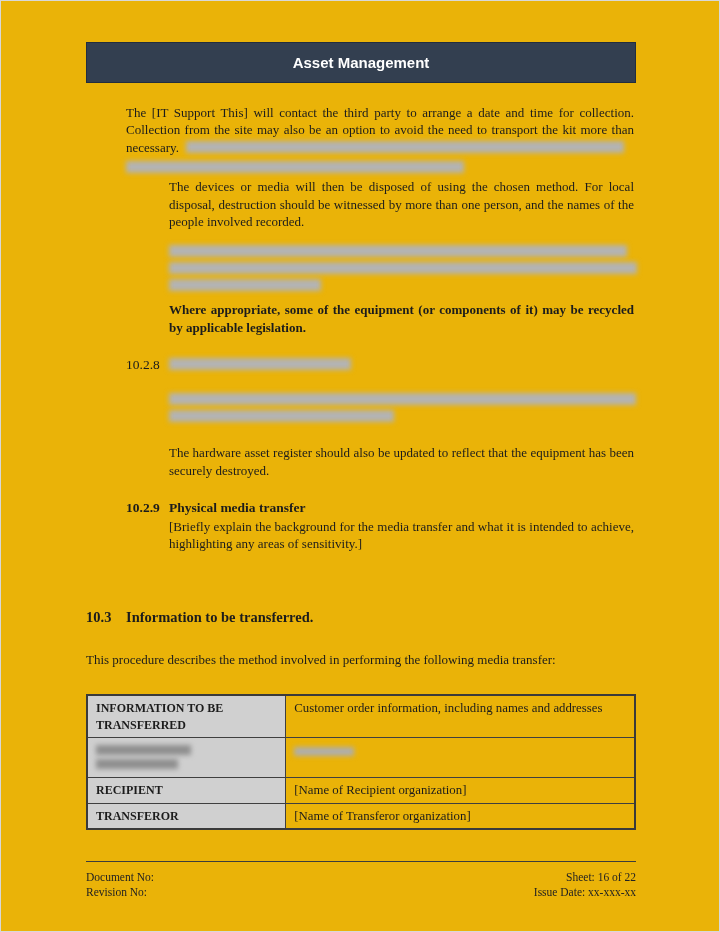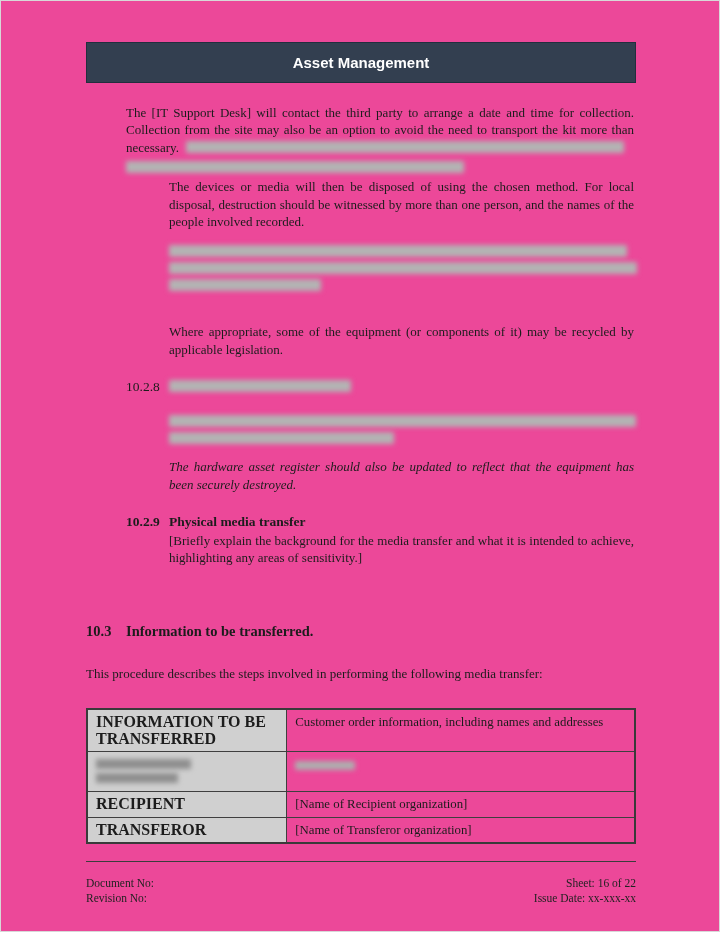--- a/index.html
+++ b/index.html
@@ -1,20 +1,20 @@
 <!DOCTYPE html>
 <html><head>
 <meta charset="utf-8">
 <style>
   * { margin:0; padding:0; box-sizing:border-box; }
   html,body { background:#ffffff; }
   .page {
     position:relative;
     width:720px; height:932px;
-    background:#ec4899;
+    background:#eab308;
     border:1px solid #d8d8d8;
     overflow:hidden;
     font-family:"Liberation Serif","DejaVu Serif",serif;
     font-size:13px; line-height:17.4px;
     color:#1c1c1c;
   }
   
   .banner {
     margin:41px 83px 0 85px;
     height:41px;
@@ -22,22 +22,22 @@
     border:1px solid #232e3e;
     color:#ffffff;
     text-align:center;
     line-height:39px;
     font-family:"Liberation Sans","DejaVu Sans",sans-serif;
     font-weight:bold; font-size:15px;
   }
   
   .p-intro   { margin:21px 85px 0 125px; text-align:justify; }
   .p-body    { margin:2px 85px 0 168px;  text-align:justify; }
-  .p-where   { margin:32px 85px 0 168px; text-align:justify; }
-  .p-hard    { margin:14px 85px 0 168px; text-align:justify;font-style:italic; }
+  .p-where   { margin:10px 85px 0 168px; text-align:justify;font-weight:bold; }
+  .p-hard    { margin:22px 85px 0 168px; text-align:justify; }
   .p-1029    { margin:2px 85px 8px 168px;  text-align:justify; }
   .p-proc    { margin:25px 85px 0 85px; }
   
   .h3 { margin:20px 85px 0 125px; font-weight:bold; font-size:13.5px; line-height:17px; }
   .h3 .num { display:inline-block; width:43px; }
   .h3-plain .num { font-weight:normal; }
   .h2 { margin:28px 85px 0 85px; font-weight:bold; font-size:14.5px; line-height:18px; }
   .h2 .num { display:inline-block; width:40px;margin-top:27px; }
   
   .redact { background:#b3b3b3; filter:blur(2.5px); border-radius:1px; }
@@ -55,52 +55,52 @@
   }
   table.transfer td {
     border:1px solid #3f3f3f;
     vertical-align:top;
     padding:4px 8px;
   }
   td.lbl {
     width:203px;
     background:#d0d0d0;
     font-weight:bold;
-    font-size:16px;
+    font-size:12px;
     line-height:16.5px;
   }
   td.val { width:362px; font-size:12.8px; line-height:16.5px; padding-left:10px; }
   tr.row-tall td { height:42px; }
   tr.row-redacted td { height:40px; }
   tr.row-short td { height:25px; }
   tr.row-redacted td.lbl { background:#cfcfcf; }
   .cell-redact { background:#8f8f8f; filter:blur(2.5px); border-radius:1px; }
   .cr-1 { width:95px; height:10px; margin:3px 0 4px 0; }
   .cr-2 { width:82px; height:10px; }
   .cr-val { width:60px; height:9px; margin-top:5px; background:#aeaeae; }
   
   .footer {
     position:absolute; left:85px; right:83px; top:860px;
     border-top:1px solid #3c3c3c;
-    padding-top:14px;
+    padding-top:8px;
     display:flex; justify-content:space-between;
     font-size:11.5px; line-height:14.5px; color:#222222;
   }
   .footer .right { text-align:right; }
 </style>
 </head>
 <body>
 
 <div class="page">
 
   <div class="banner">
     <span>Asset Management</span>
   </div>
 
-  <p class="p-intro"><span>The [IT Support Desk] will contact the third party to arrange a date and time for collection. Collection from the site may also be an option to avoid the need to transport the kit more than necessary.</span>
+  <p class="p-intro"><span>The [IT Support This] will contact the third party to arrange a date and time for collection. Collection from the site may also be an option to avoid the need to transport the kit more than necessary.</span>
     <span class="redact r-inline" style="width:438px; margin-left:4px"></span>
     <span class="redact r-line" style="width:338px; display:block; margin-top:5px"></span>
   </p>
 
   <p class="p-body">The devices or media will then be disposed of using the chosen method. For local disposal, destruction should be witnessed by more than one person, and the names of the people involved recorded.</p>
 
   <div class="redact-para-a">
     <div class="redact r-line" style="width:458px"></div>
     <div class="redact r-line" style="width:468px"></div>
     <div class="redact r-line" style="width:152px"></div>
@@ -121,21 +121,21 @@
 
   <div class="h3">
     <span class="num">10.2.9</span><span>Physical media transfer</span>
   </div>
   <p class="p-1029">[Briefly explain the background for the media transfer and what it is intended to achieve, highlighting any areas of sensitivity.]</p>
 
   <div class="h2">
     <span class="num">10.3</span><span>Information to be transferred.</span>
   </div>
 
-  <p class="p-proc">This procedure describes the steps involved in performing the following media transfer:</p>
+  <p class="p-proc">This procedure describes the method involved in performing the following media transfer:</p>
 
   <table class="transfer">
     <tbody>
       <tr class="row-tall">
         <td class="lbl">INFORMATION TO BE TRANSFERRED</td>
         <td class="val">Customer order information, including names and addresses</td>
       </tr>
       <tr class="row-redacted">
         <td class="lbl">
           <div class="cell-redact cr-1"></div>

